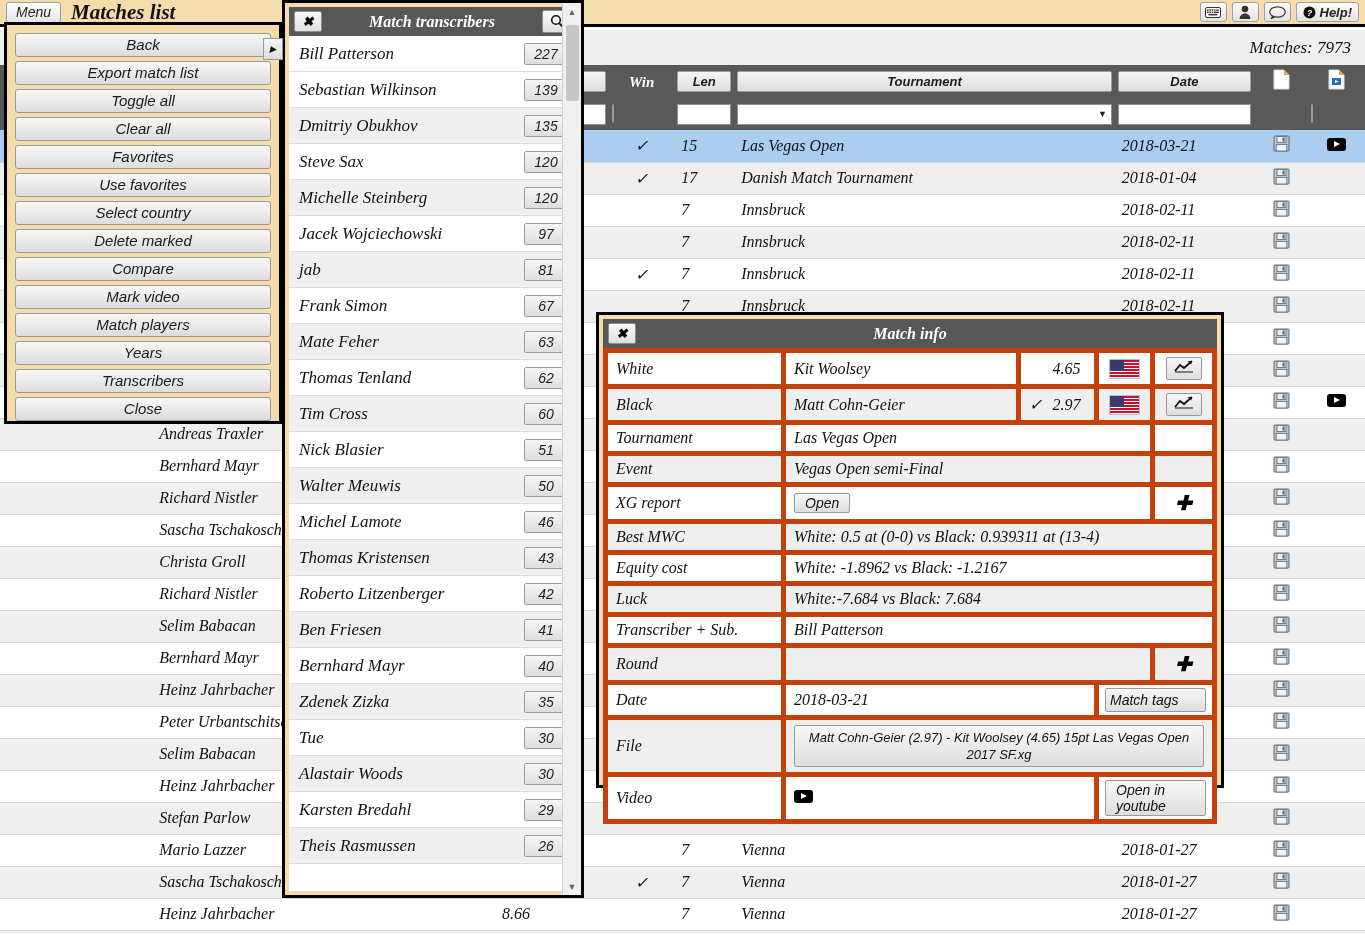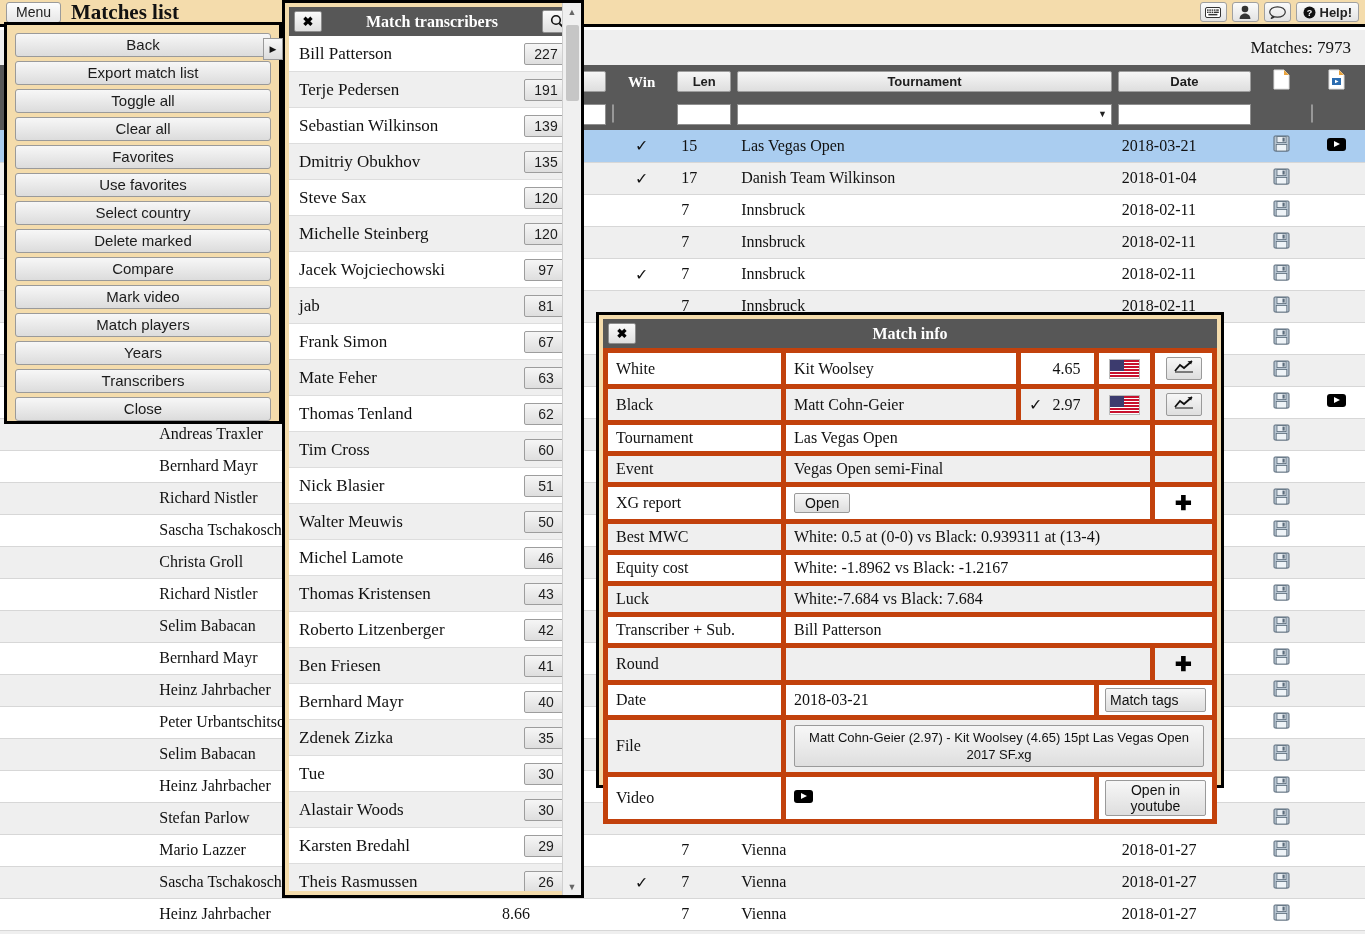--- a/index.html
+++ b/index.html
@@ -3,21 +3,21 @@
 <meta charset="utf-8">
 <style>
   * { box-sizing: border-box; }
   html, body {
     margin: 0; padding: 0;
     width: 1365px; height: 934px;
     overflow: hidden;
     background: #fff;
     font-family: "Liberation Serif", serif;
   }
-  #root { position: relative; width: 1365px; height: 934px; }
+  #root { position: relative; width: 1365px; height: 934px; font-style: italic; }
 
   
   .appbar {
     position: absolute; left: 0; top: 0; width: 1365px; height: 27px;
     background: #f4dcac;
     border-bottom: 3px solid #000;
     display: flex; align-items: center;
   }
   .menu-btn {
     margin-left: 6px; padding: 1px 9px 2px;
@@ -360,21 +360,21 @@
               </svg></td>
             <td class="c"><span class="ytm"></span></td>
           </tr>
           <tr class="datarow alt">
             <td class="c"></td>
             <td></td>
             <td></td>
             <td>2.97</td>
             <td class="c chk">✓</td>
             <td>17</td>
-            <td>Danish Team Wilkinson</td>
+            <td>Danish Match Tournament</td>
             <td>2018-01-04</td>
             <td class="c"><svg width="17" height="17" viewBox="0 0 17 17">
                 <rect x="1" y="1" width="15" height="15" rx="1" fill="#b9c6d2" stroke="#5a6b7b"></rect>
                 <rect x="4" y="1.6" width="9" height="6" fill="#e9eef3" stroke="#5a6b7b" stroke-width="0.8"></rect>
                 <rect x="9.5" y="2.6" width="2.2" height="4" fill="#5a6b7b"></rect>
                 <rect x="3.2" y="9.5" width="10.6" height="6.5" fill="#eef3f7" stroke="#5a6b7b" stroke-width="0.8"></rect>
               </svg></td>
             <td class="c"></td>
           </tr>
           <tr class="datarow">
@@ -816,24 +816,20 @@
           <svg width="15" height="15" viewBox="0 0 15 15">
               <circle cx="6" cy="6" r="4.3" fill="none" stroke="#111" stroke-width="1.6"></circle>
               <line x1="9.3" y1="9.3" x2="13.5" y2="13.5" stroke="#111" stroke-width="1.8"></line>
             </svg>
         </div>
       </div>
       <div class="tr-list" id="tr-list">
           <div class="tr-row">
             <div class="tr-name">Bill Patterson</div>
             <div class="tr-count">227</div>
-          </div>
-          <div class="tr-row alt">
-            <div class="tr-name">Terje Pedersen</div>
-            <div class="tr-count">191</div>
           </div>
           <div class="tr-row">
             <div class="tr-name">Sebastian Wilkinson</div>
             <div class="tr-count">139</div>
           </div>
           <div class="tr-row alt">
             <div class="tr-name">Dmitriy Obukhov</div>
             <div class="tr-count">135</div>
           </div>
           <div class="tr-row">
@@ -1013,21 +1009,21 @@
         </tr>
         <tr>
           <td class="mi-label">File</td>
           <td colspan="5" style="padding:5px 8px">
             <span class="widebtn">Matt Cohn-Geier (2.97) - Kit Woolsey (4.65) 15pt Las Vegas Open 2017 SF.xg</span>
           </td>
         </tr>
         <tr>
           <td class="mi-label">Video</td>
           <td colspan="3"><span class="ytm"></span></td>
-          <td colspan="2" style="padding:3px 6px;text-align:center">
+          <td colspan="2" style="padding:3px 6px;text-align:left">
             <span class="openbtn">Open in youtube</span>
           </td>
         </tr>
       </tbody>
         </table>
     </div>
   </div>
 
 </div>
 

